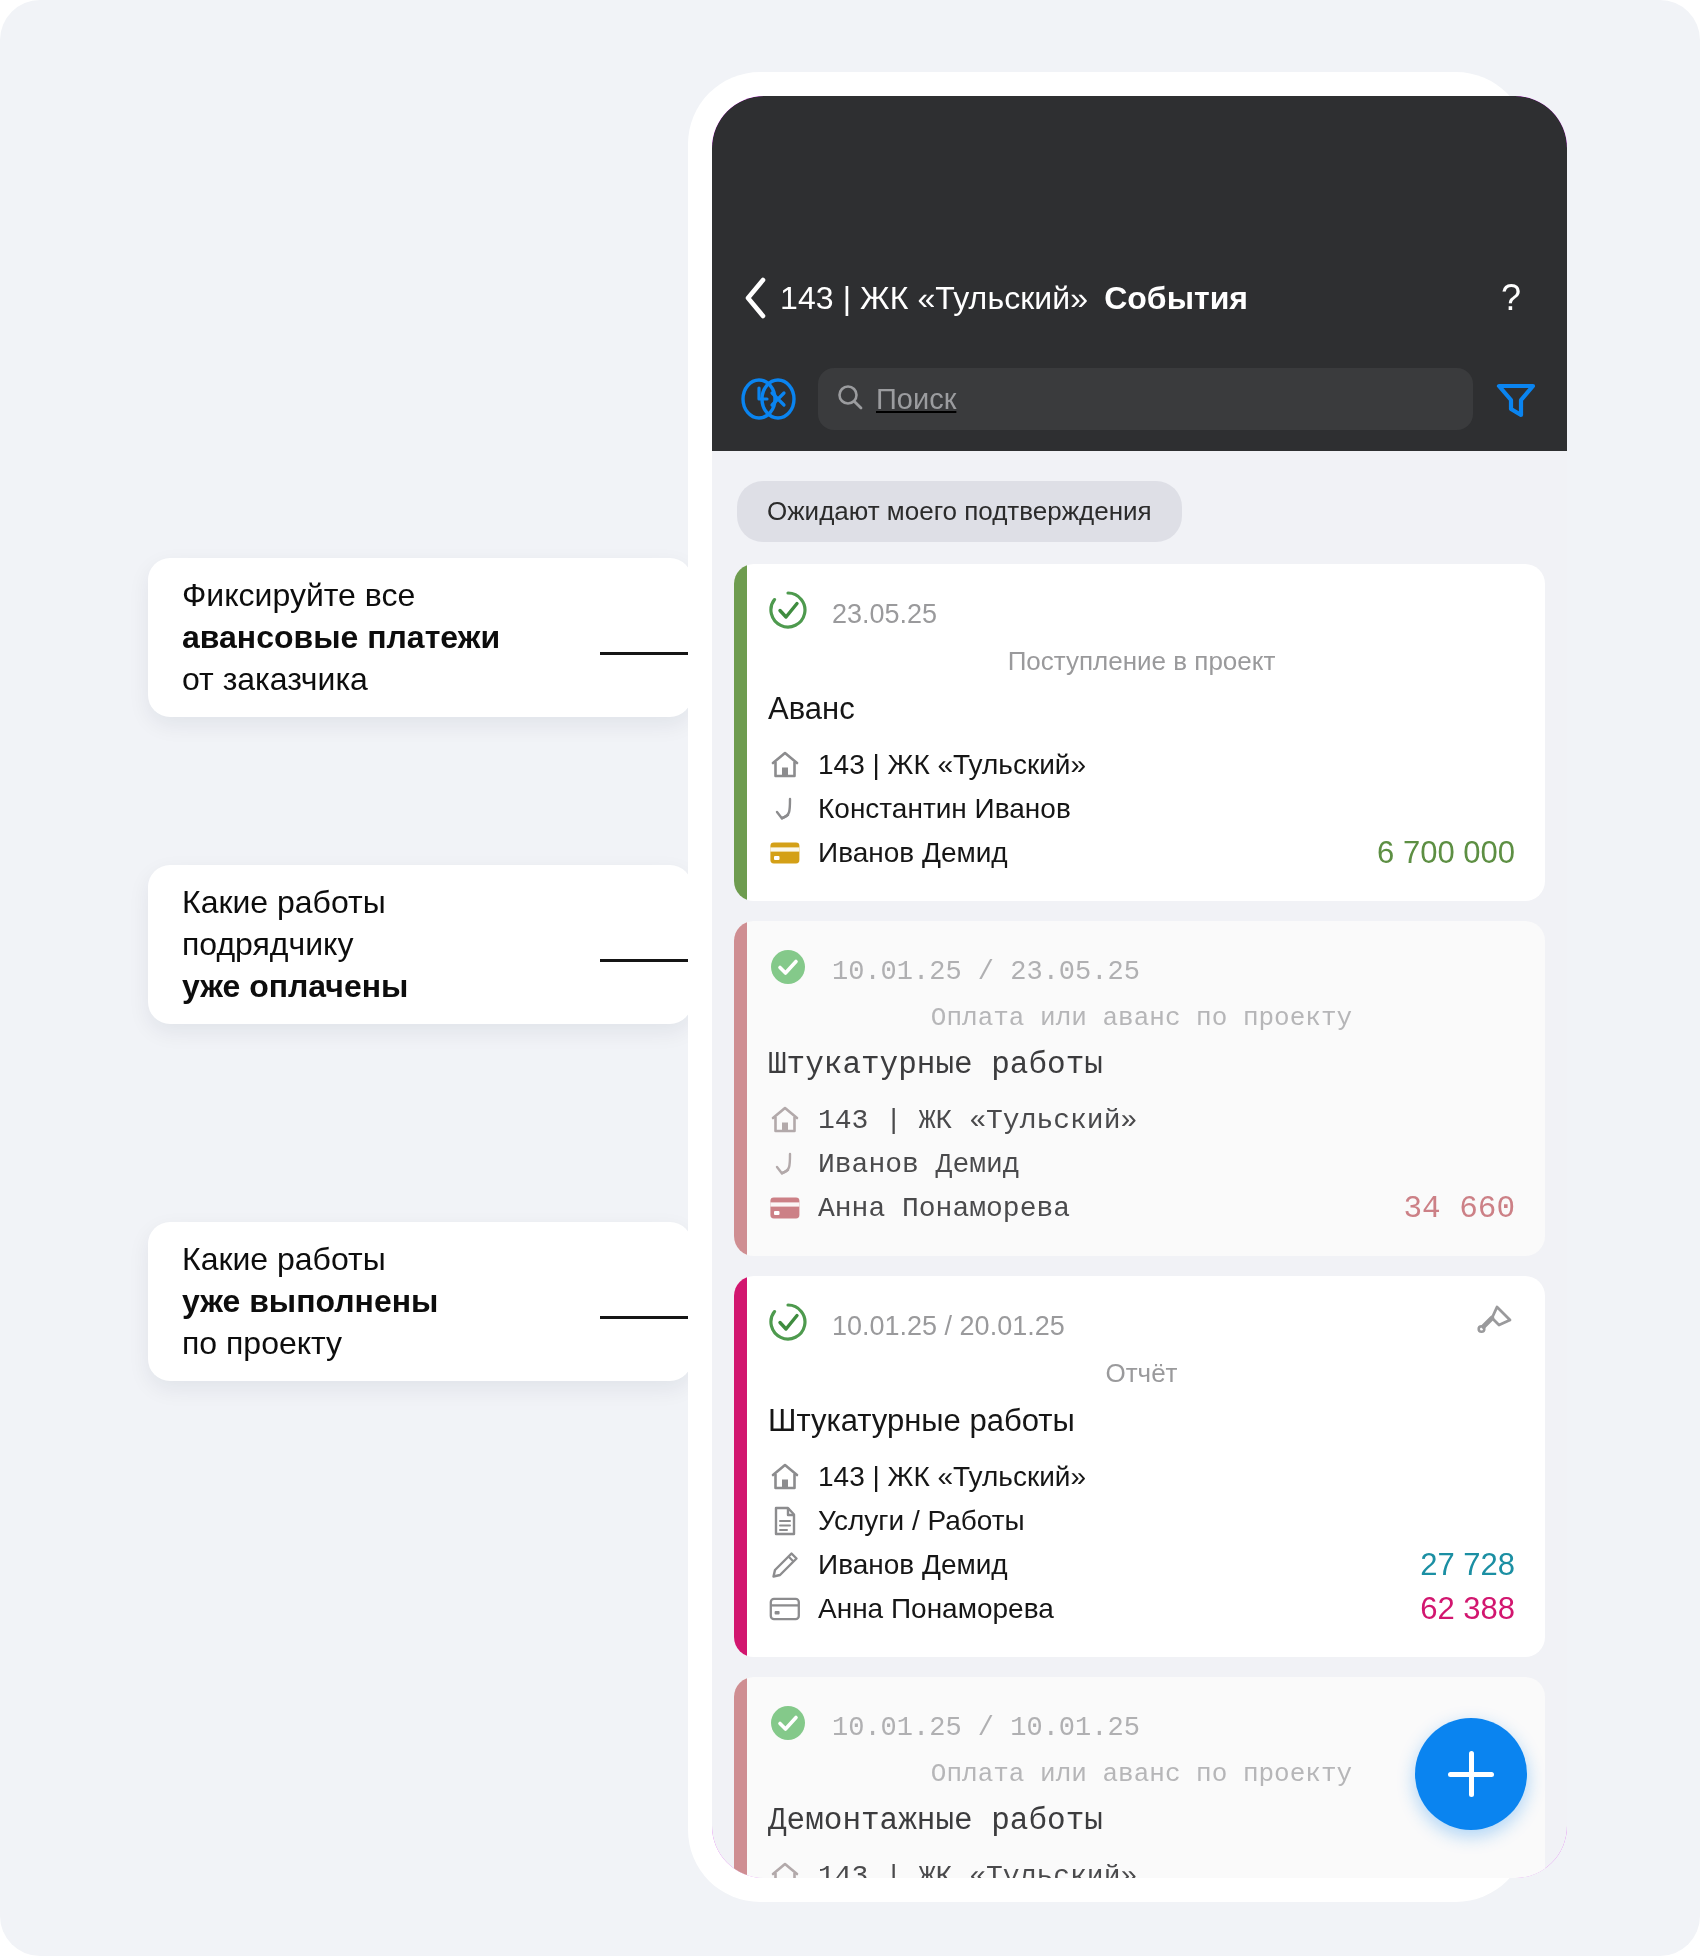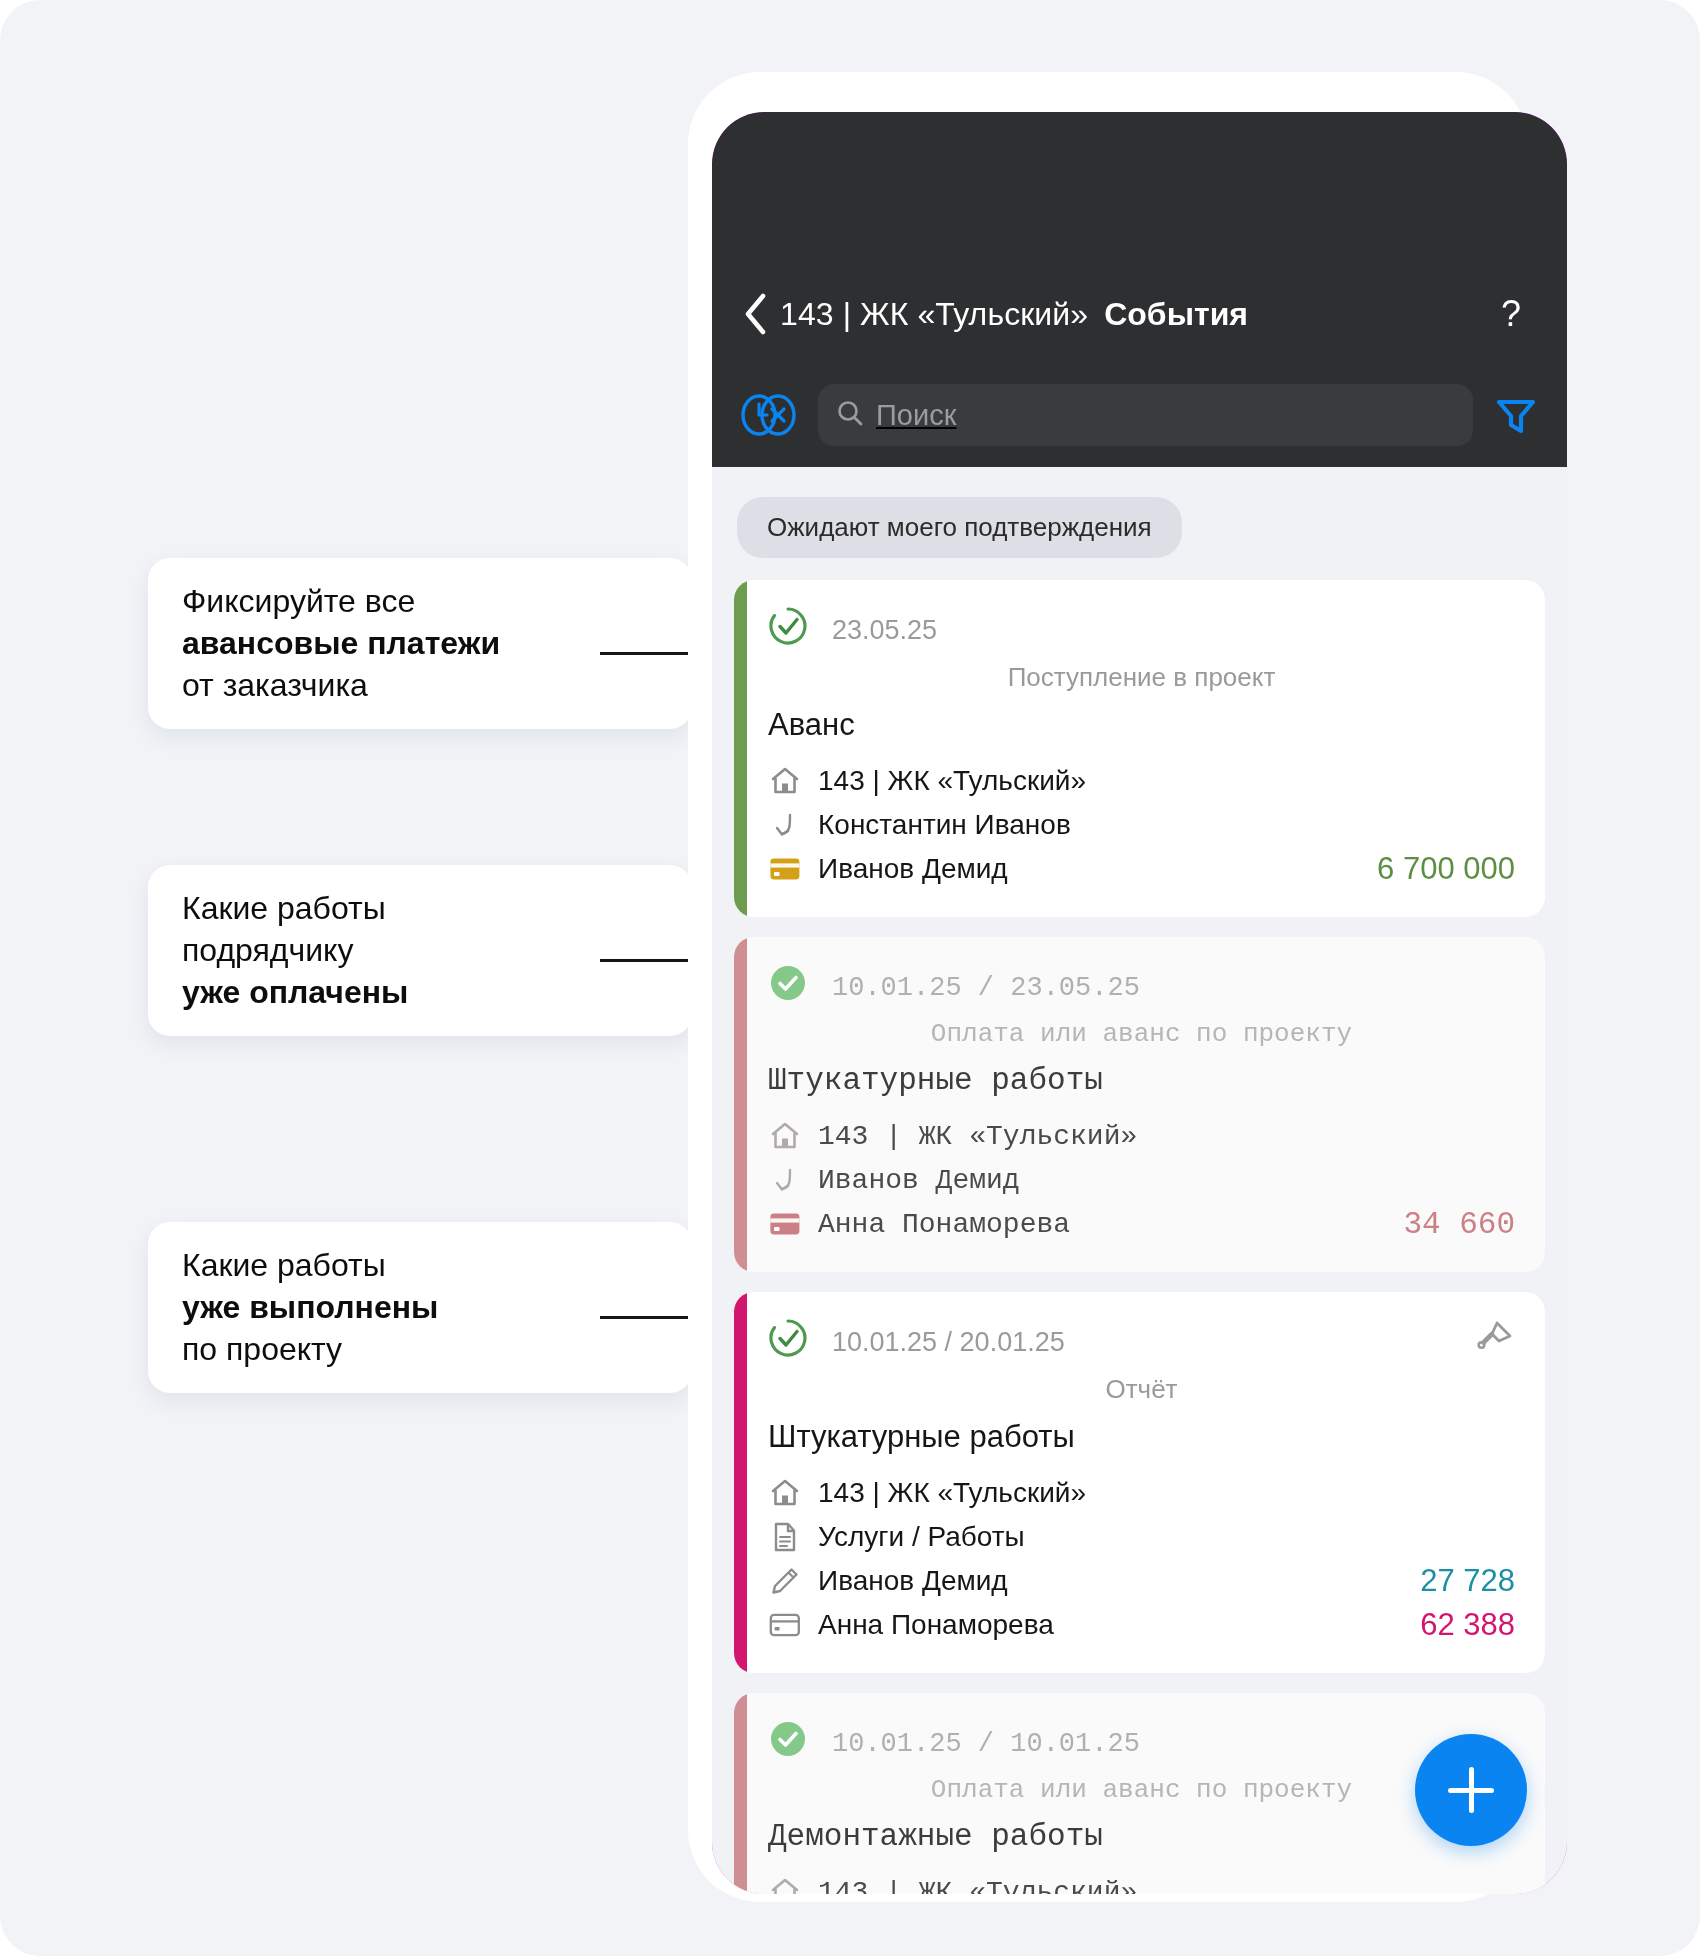--- a/index.html
+++ b/index.html
@@ -28,21 +28,21 @@
     top: 72px;
     width: 840px;
     height: 1830px;
     background: #ffffff;
     border-radius: 72px;
     box-shadow: 0 0 0 0 rgba(0,0,0,0);
   }
   #phone-screen {
     position: absolute;
     left: 24px;
-    top: 40px;
+    top: 24px;
     width: 855px;
     height: 1782px;
     border-radius: 52px;
     overflow: hidden;
     background: #d946ef;
   }
 
   
   #navbar {
     position: relative;
@@ -198,21 +198,21 @@
   }
   #fab .plus-v, #fab .plus-h { position: absolute; background: #fff; border-radius: 3px; }
   #fab .plus-h { width: 46px; height: 5px; }
   #fab .plus-v { width: 5px; height: 46px; }
 
   
   .callout {
     position: absolute;
     background: #ffffff;
     border-radius: 22px;
-    padding: 22px 34px;
+    padding: 16px 34px;
     width: 544px;
     box-shadow: 0 8px 22px rgba(20,25,60,0.07);
   }
   .callout .line { font-size: 32px; color: #0d0d0d; line-height: 1.32; white-space: nowrap; }
   .callout .line.b { font-weight: 700; }
 
   .leader { position: absolute; height: 3px; background: #151515; }
   .dot { position: absolute; width: 20px; height: 20px; border-radius: 50%; background: #151515; }
 
   #callout-1 { left: 148px; top: 558px; }

